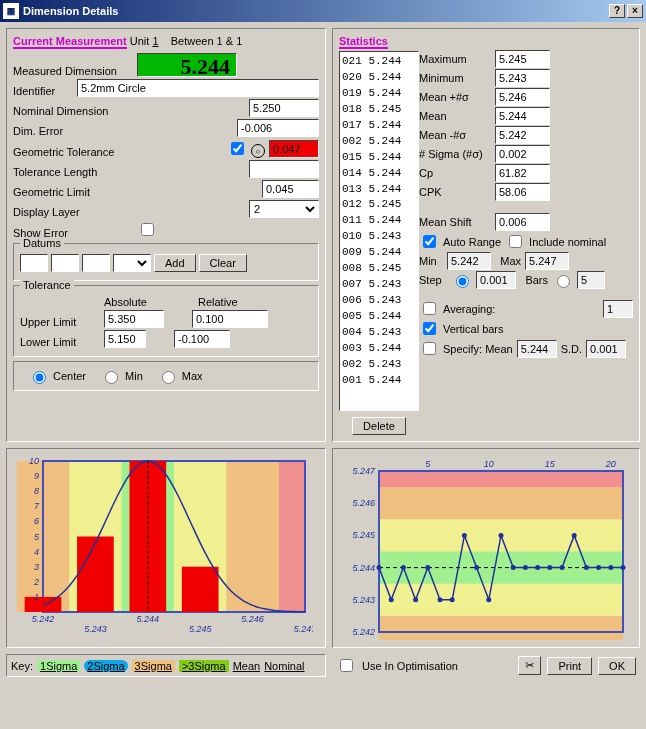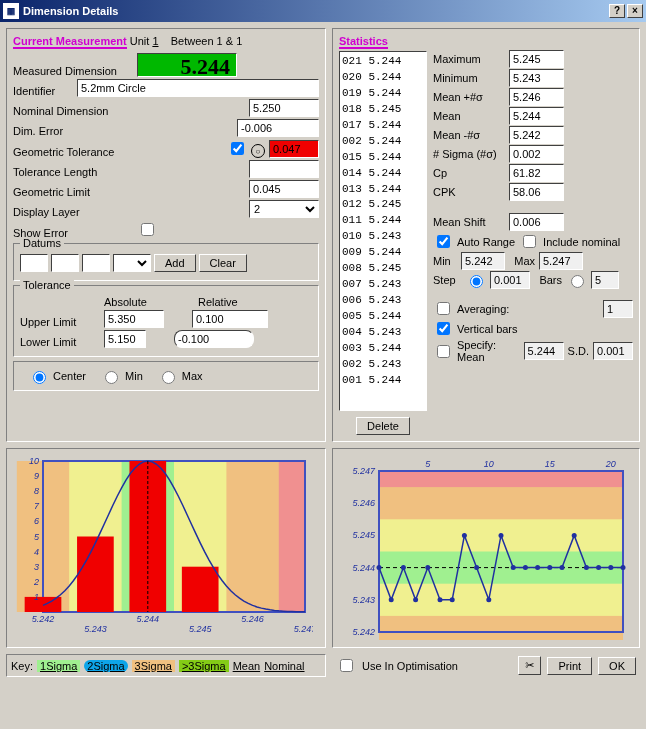--- a/index.html
+++ b/index.html
@@ -105,28 +105,28 @@
     padding: 2px 10px;
     font-family: inherit; font-size: 11px;
   }
   .chk { width: 13px; height: 13px; }
   .radio-row { display: flex; gap: 14px; padding: 4px 8px; }
   .radio-row label { display: flex; align-items: center; gap: 4px; }
   .datalist {
     background: #fff;
     border: 1px solid #404040;
     border-right-color:#fff; border-bottom-color:#fff;
-    width: 88px; height: 360px;
+    width: 80px; height: 360px;
     overflow: hidden;
     font-family: "Courier New", monospace;
     font-size: 11px;
     padding: 2px;
     line-height: 1.45;
   }
-  .stats-col { display: flex; gap: 6px; }
+  .stats-col { display: flex; }
   .stats-fields { flex: 1; }
   .stats-row { display: flex; align-items: center; margin: 1px 0; gap: 4px; }
   .stats-row .slbl { flex: 0 0 72px; }
   .stats-row .inp { width: 55px; }
 
   .chart-panel { height: 200px; }
   .key-row {
     grid-column: 1;
     display: flex; align-items: center; gap: 4px;
     padding: 2px 4px;
@@ -199,21 +199,21 @@
       <input class="inp red-val" value="0.047" style="">
     </div>
     <div class="row">
       <span class="lbl">Tolerance Length</span>
       <span style="flex:1"></span>
       <input class="inp" style="width: 70px;">
     </div>
     <div class="row">
       <span class="lbl">Geometric Limit</span>
       <span style="flex:1"></span>
-      <input class="inp" style="width: 70px;" value="0.045">
+      <input class="inp" style="width: 57px;" value="0.045">
     </div>
     <div class="row">
       <span class="lbl">Display Layer</span>
       <span style="flex:1"></span>
       <select class="sel" style="width:70px">
         <option>2</option>
       </select>
     </div>
     <div class="row">
       <span class="lbl">Show Error</span>
@@ -242,21 +242,21 @@
       <div class="row">
         <span class="lbl" style="flex-basis:80px">Upper Limit</span>
         <input class="inp" style="width: 60px;" value="5.350">
         <span style="width:20px"></span>
         <input class="inp" style="width: 76px;" value="0.100">
       </div>
       <div class="row">
         <span class="lbl" style="flex-basis:80px">Lower Limit</span>
         <input class="inp" style="width: 42px;" value="5.150">
         <span style="width:20px"></span>
-        <input class="inp" style="width: 80px; border-radius: 8px;" value="-0.100">
+        <input class="inp" style="width: 56px;" value="-0.100">
       </div>
     </div>
 
     <div class="field-group" style="padding:2px 6px">
       <div class="radio-row">
         <label>
             <input type="radio" name="cmm" checked="" style="">
             <span>Center</span>
           </label>
         <label>

